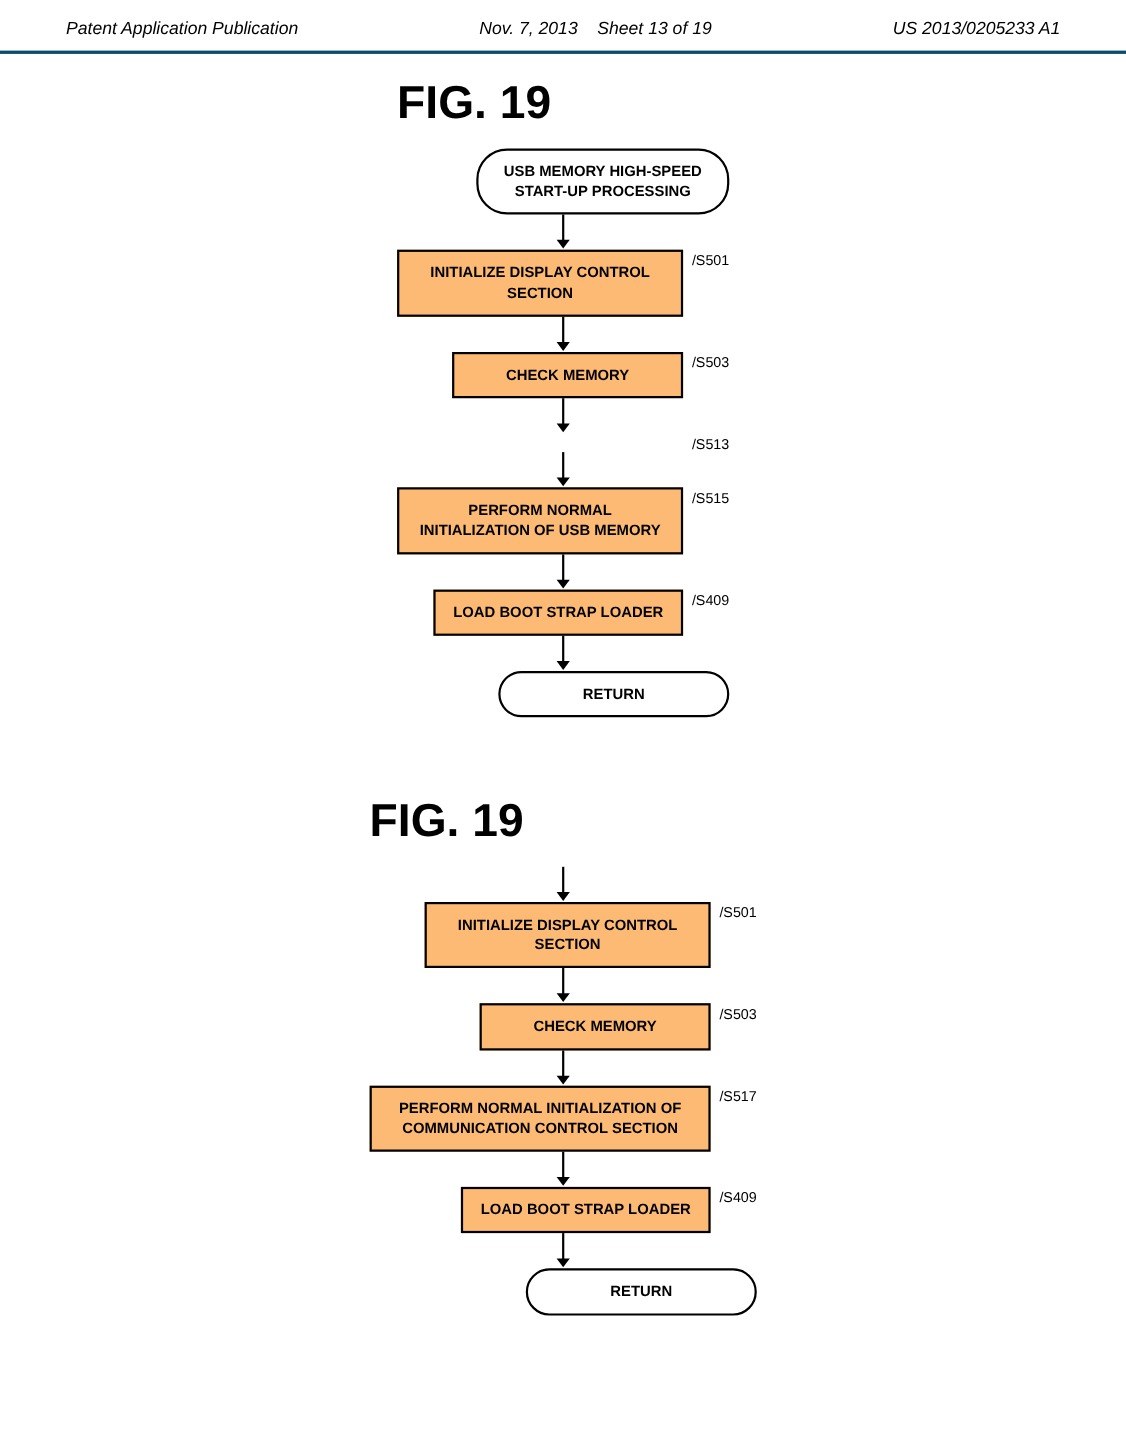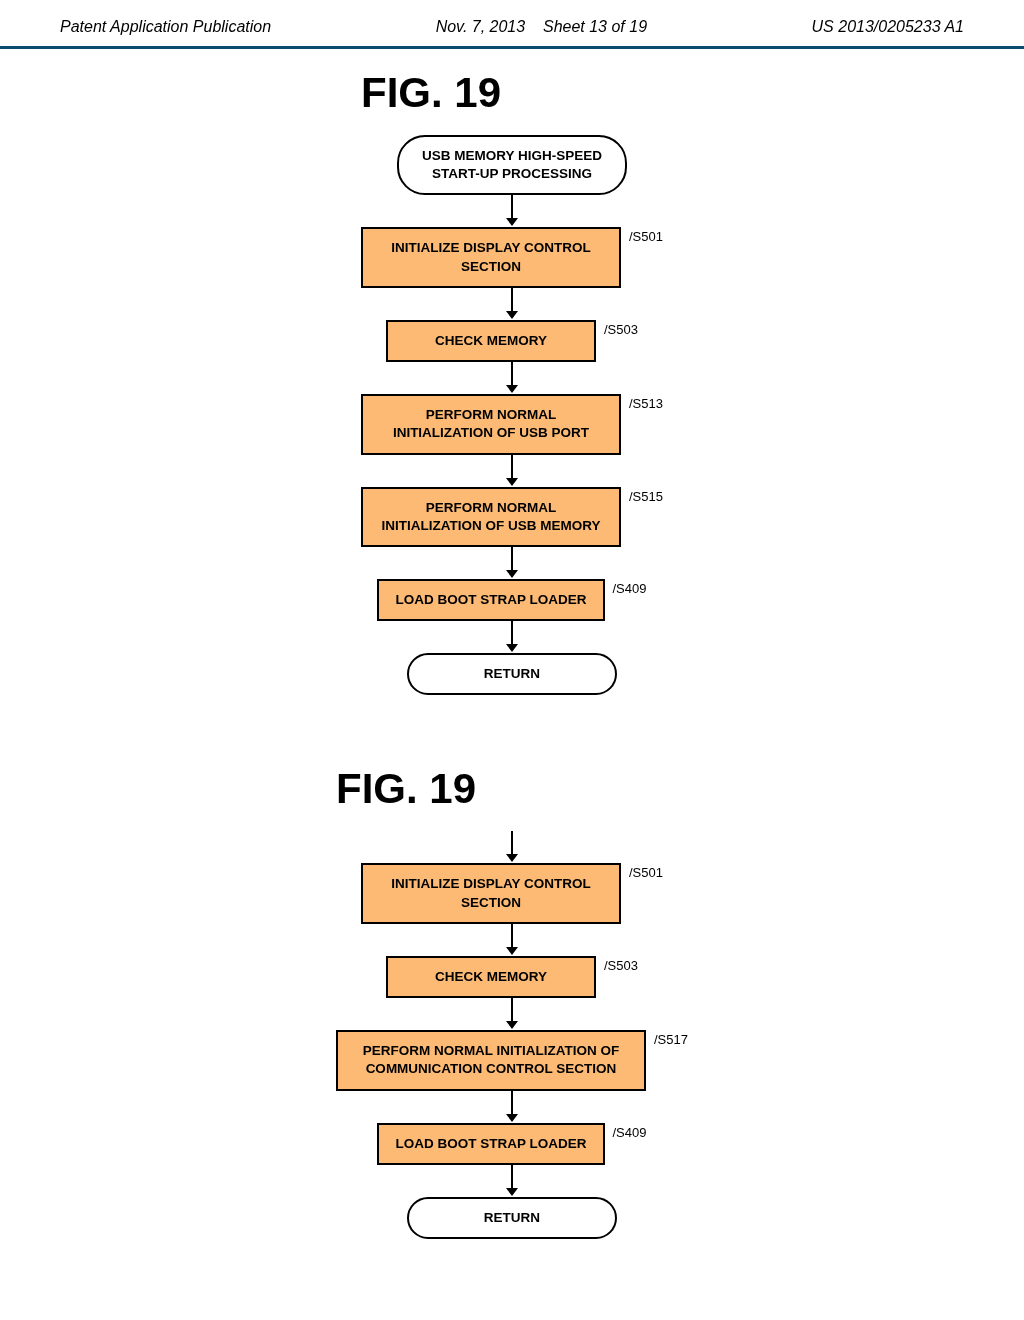--- a/index.html
+++ b/index.html
@@ -26,21 +26,21 @@
     }
     .fig-title {
       font-size: 42px;
       font-weight: bold;
       margin-bottom: 18px;
       font-family: Arial, sans-serif;
     }
     .flowchart {
       display: flex;
       flex-direction: column;
-      align-items: center;
+      align-items: flex-end;
       position: relative;
       margin-bottom: 40px;
     }
     .flow-row {
       display: flex;
       flex-direction: row;
       align-items: center;
       position: relative;
       margin: 0;
     }
@@ -136,22 +136,20 @@
 
       <div class="flow-row">
         <div class="box-rect" id="fig18-s503">CHECK MEMORY</div>
         <span class="step-label" id="fig18-s503-label">/S503</span>
       </div>
 
       <div class="arrow-down"></div>
       <div class="spacer"></div>
 
       <div class="flow-row">
-        <div class="box-rect" id="fig18-s513">PERFORM NORMAL
-INITIALIZATION OF USB PORT</div>
         <span class="step-label" id="fig18-s513-label">/S513</span>
       </div>
 
       <div class="arrow-down"></div>
       <div class="spacer"></div>
 
       <div class="flow-row">
         <div class="box-rect" id="fig18-s515">PERFORM NORMAL
 INITIALIZATION OF USB MEMORY</div>
         <span class="step-label" id="fig18-s515-label">/S515</span>

